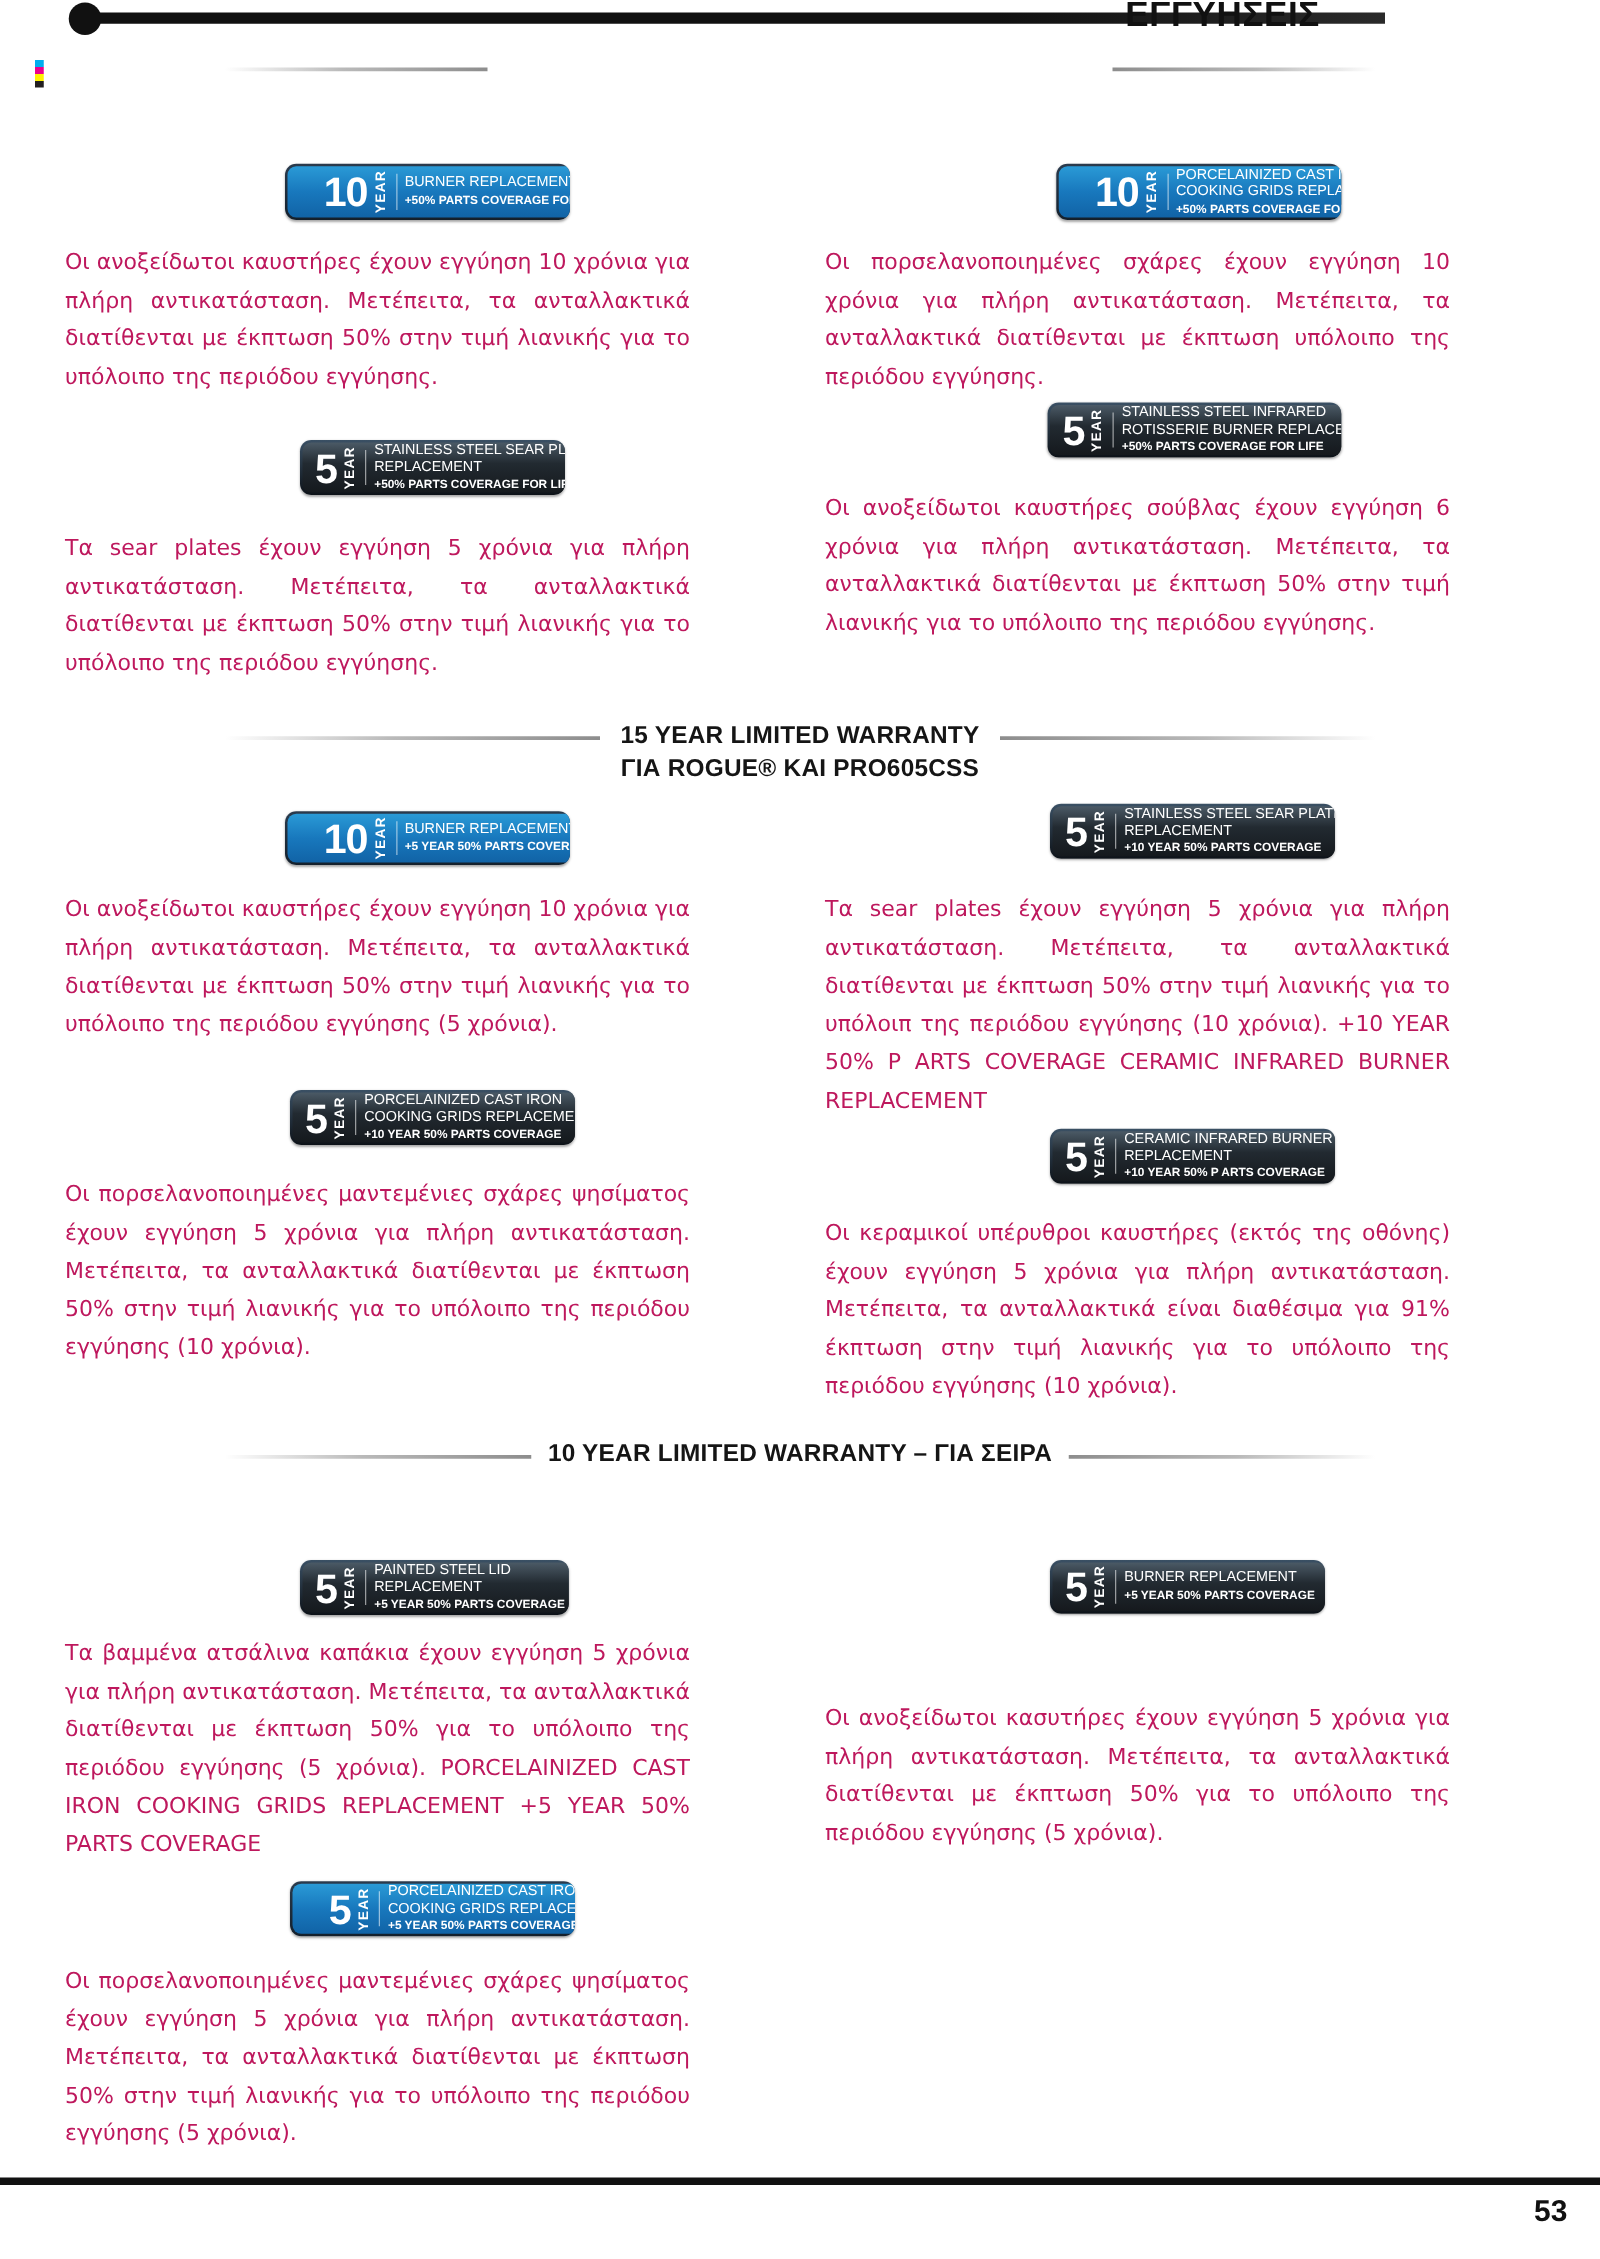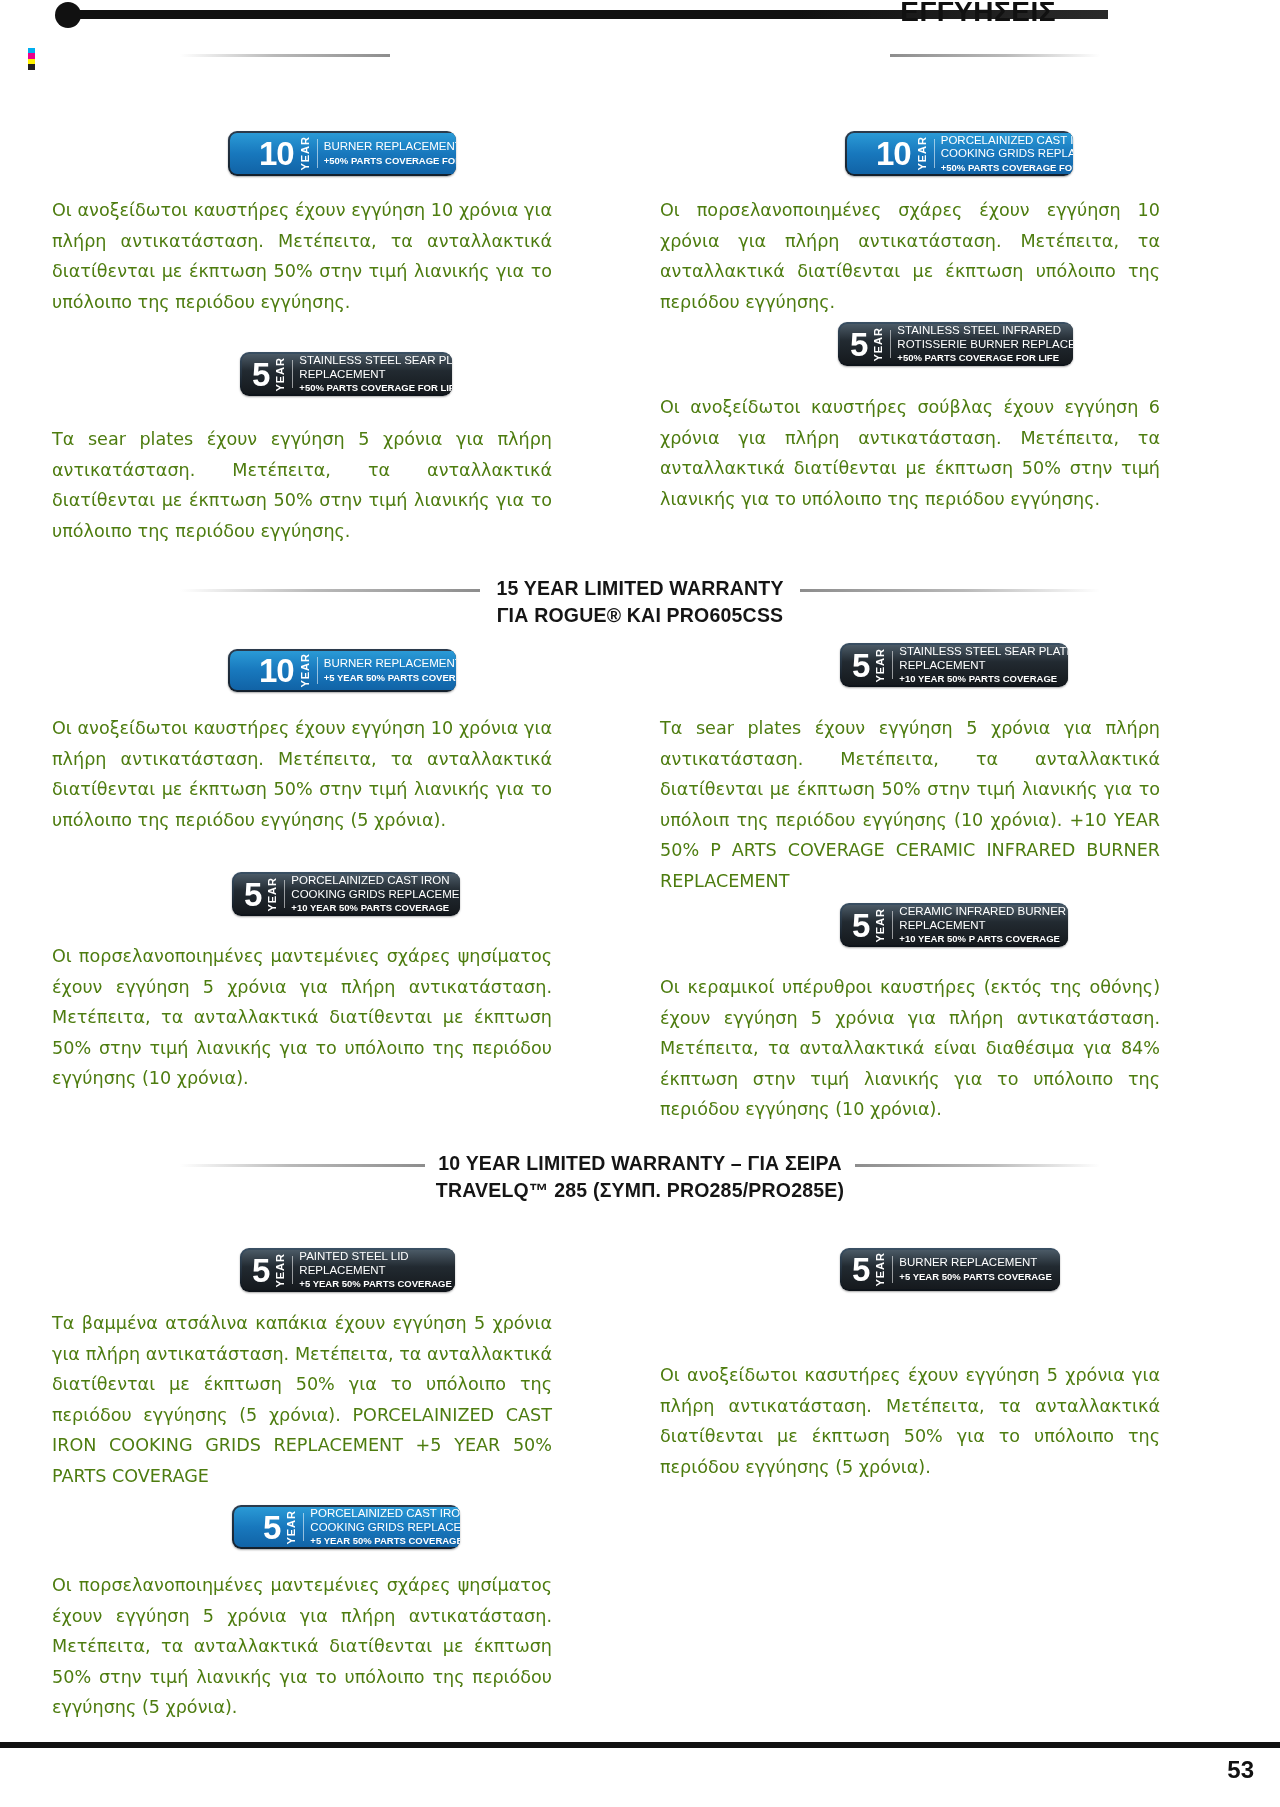--- a/index.html
+++ b/index.html
@@ -56,21 +56,21 @@
   .head-rule-r {
     background:linear-gradient(to left,#ffffff 0%,#b9b9b9 45%,#8d8d8d 100%);
   }
 
   
   .para {
     position:absolute;
     font-family:"DejaVu Sans", sans-serif;
     font-size:17.6px;
     line-height:30.5px;
-    color:#4d7c0f;
+    color:#be185d;
     text-align:justify;
     text-justify:inter-word;
     hyphens:manual;
   }
   .para.narrow { width:500px; }
 
   
   .badge {
     position:absolute;
     border-radius:9px;
@@ -276,27 +276,26 @@
     <span class="divider"></span>
     <span class="txt">
       <span class="t1">CERAMIC INFRARED BURNER</span>
       <span class="t2">REPLACEMENT</span>
       <span class="sub">+10 YEAR 50% P  ARTS COVERAGE</span>
     </span>
   </div>
 </div>
 
 <div class="para narrow" style="left:52px; top:941px;">Οι πορσελανοποιημένες μαντεμένιες σχάρες ψησίματος έχουν εγγύηση 5 χρόνια για πλήρη αντικατάσταση. Μετέπειτα, τα ανταλλακτικά διατίθενται με έκπτωση 50% στην τιμή λιανικής για το υπόλοιπο της περιόδου εγγύησης (10 χρόνια).</div>
-<div class="para narrow" style="left:660px; top:972px;">Οι κεραμικοί υπέρυθροι καυστήρες (εκτός της οθόνης) έχουν εγγύηση 5 χρόνια για πλήρη αντικατάσταση. Μετέπειτα, τα ανταλλακτικά είναι διαθέσιμα για 84% έκπτωση στην τιμή λιανικής για το υπόλοιπο της περιόδου εγγύησης (10 χρόνια).</div>
+<div class="para narrow" style="left:660px; top:972px;">Οι κεραμικοί υπέρυθροι καυστήρες (εκτός της οθόνης) έχουν εγγύηση 5 χρόνια για πλήρη αντικατάσταση. Μετέπειτα, τα ανταλλακτικά είναι διαθέσιμα για 91% έκπτωση στην τιμή λιανικής για το υπόλοιπο της περιόδου εγγύησης (10 χρόνια).</div>
 
 <div class="head-wrap" style="top:1150px;">
   <div class="head-rule-l" style="left:180px; width:245px;"></div>
   <div class="head-rule-r" style="right:180px; width:245px;"></div>
   <div class="head-line1">10 YEAR LIMITED WARRANTY – ΓΙΑ ΣΕΙΡΑ</div>
-  <div class="head-line2">TRAVELQ™ 285 (ΣΥΜΠ. PRO285/PRO285E)</div>
 </div>
 
 <div class="badge dark" style="left:240px; top:1248px; width:215px; height:44px;">
   <div class="badge-inner">
     <span class="num">5</span>
     <span class="yr">YEAR</span>
     <span class="divider"></span>
     <span class="txt">
       <span class="t1">PAINTED STEEL LID</span>
       <span class="t2">REPLACEMENT</span>

